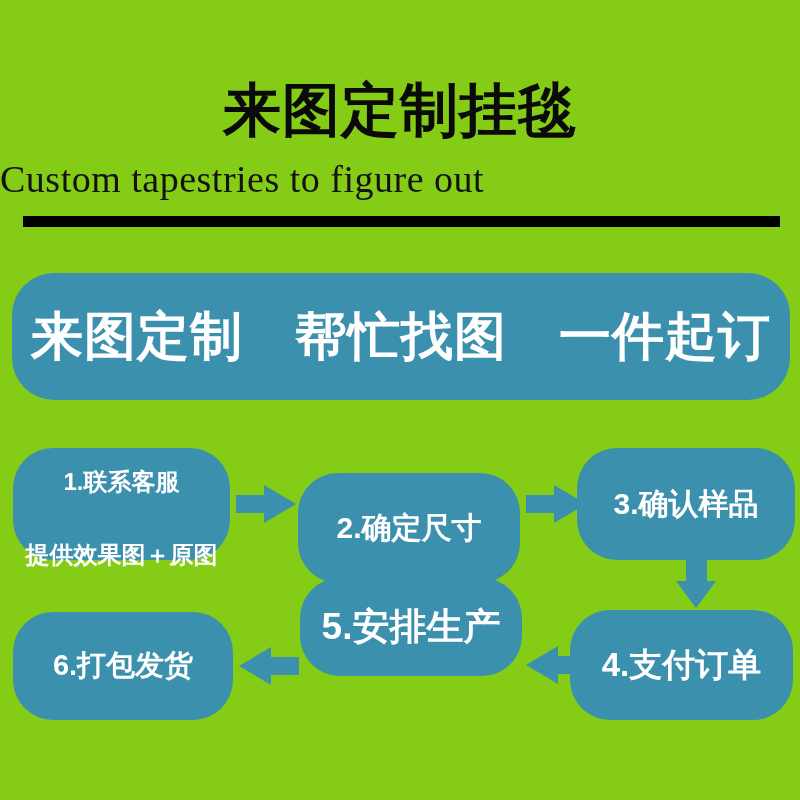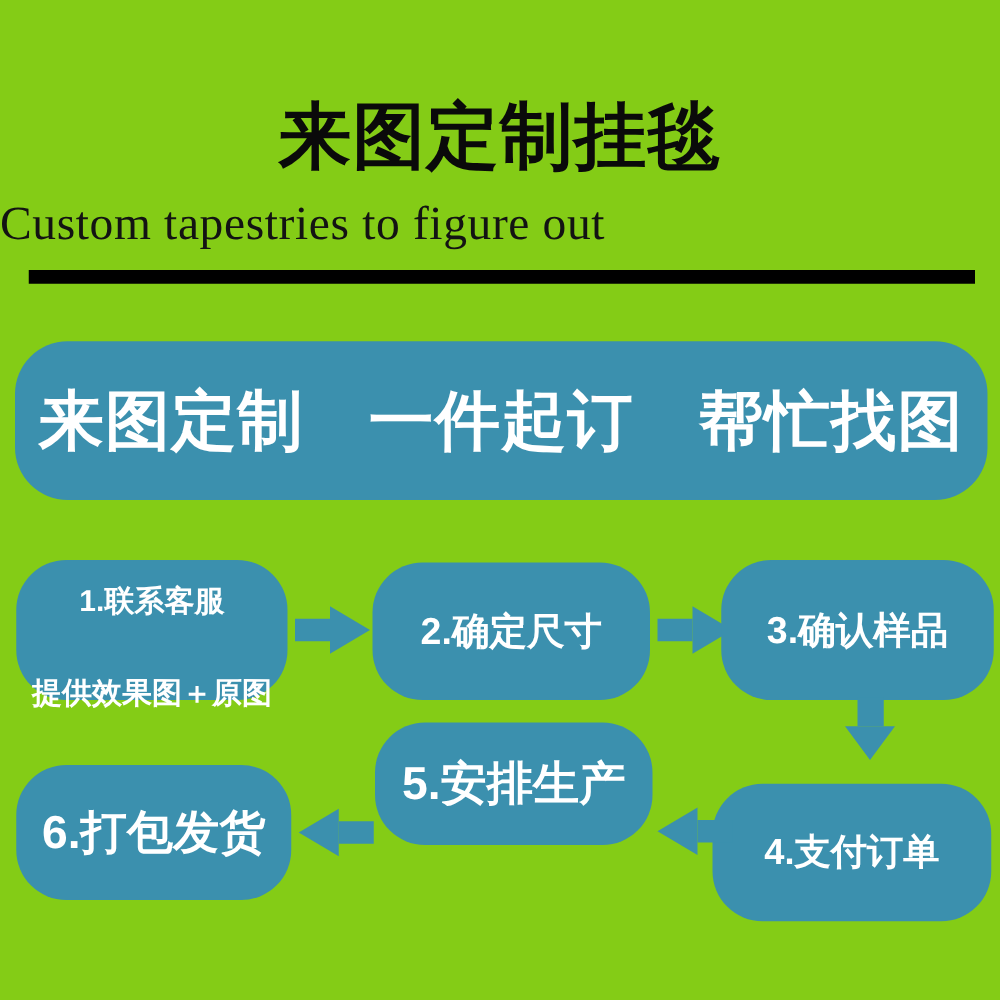--- a/index.html
+++ b/index.html
@@ -83,25 +83,25 @@
     align-items: center;
     justify-content: center;
     color: #ffffff;
     font-weight: bold;
     text-align: center;
   }
   .flow-box .line { white-space: nowrap; }
 
   #step-1 { left: 13px;  top: 448px; width: 217px; height: 112px; font-size: 24px; }
   #step-1 .line { line-height: 1.85; margin-top: 29px; }
-  #step-2 { left: 298px; top: 450px; width: 222px; height: 110px; font-size: 30px; }
+  #step-2 { left: 298px; top: 473px; width: 222px; height: 110px; font-size: 30px; }
   #step-3 { left: 577px; top: 448px; width: 218px; height: 112px; font-size: 30px; text-align: right; }
-  #step-4 { left: 570px; top: 610px; width: 223px; height: 110px; font-size: 29px; margin-top: 17px; }
+  #step-4 { left: 570px; top: 610px; width: 223px; height: 110px; font-size: 33px; }
   #step-5 { left: 300px; top: 578px; width: 222px; height: 98px; font-size: 37px; }
-  #step-6 { left: 13px;  top: 612px; width: 220px; height: 108px; font-size: 37px; }
+  #step-6 { left: 13px;  top: 612px; width: 220px; height: 108px; font-size: 29px; }
 
   
   .arrow { position: absolute; }
   .arrow .stem { position: absolute; background: var(--teal); }
   .arrow .head { position: absolute; width: 0; height: 0; }
 
   
   .arrow-right { width: 62px; height: 38px; }
   .arrow-right .stem { left: 0; top: 10px; width: 28px; height: 18px; }
   .arrow-right .head {
@@ -142,22 +142,22 @@
 <div id="canvas">
 
   <div class="page-title" style="color: rgb(10, 10, 10);">来图定制挂毯</div>
 
   <div class="page-subtitle">Custom tapestries to figure out</div>
 
   <div class="divider-bar" style="background: rgb(0, 0, 0);"></div>
 
   <div class="promo-banner">
     <span class="phrase">来图定制</span>
+    <span class="phrase">帮忙找图</span>
     <span class="phrase">一件起订</span>
-    <span class="phrase">帮忙找图</span>
   </div>
 
   <div class="flow-box" id="step-1">
     <div class="line">1.联系客服</div>
     <div class="line">提供效果图＋原图</div>
   </div>
 
   <div class="arrow arrow-right" id="arrow-1-2">
     <div class="stem"></div>
     <div class="head"></div>

